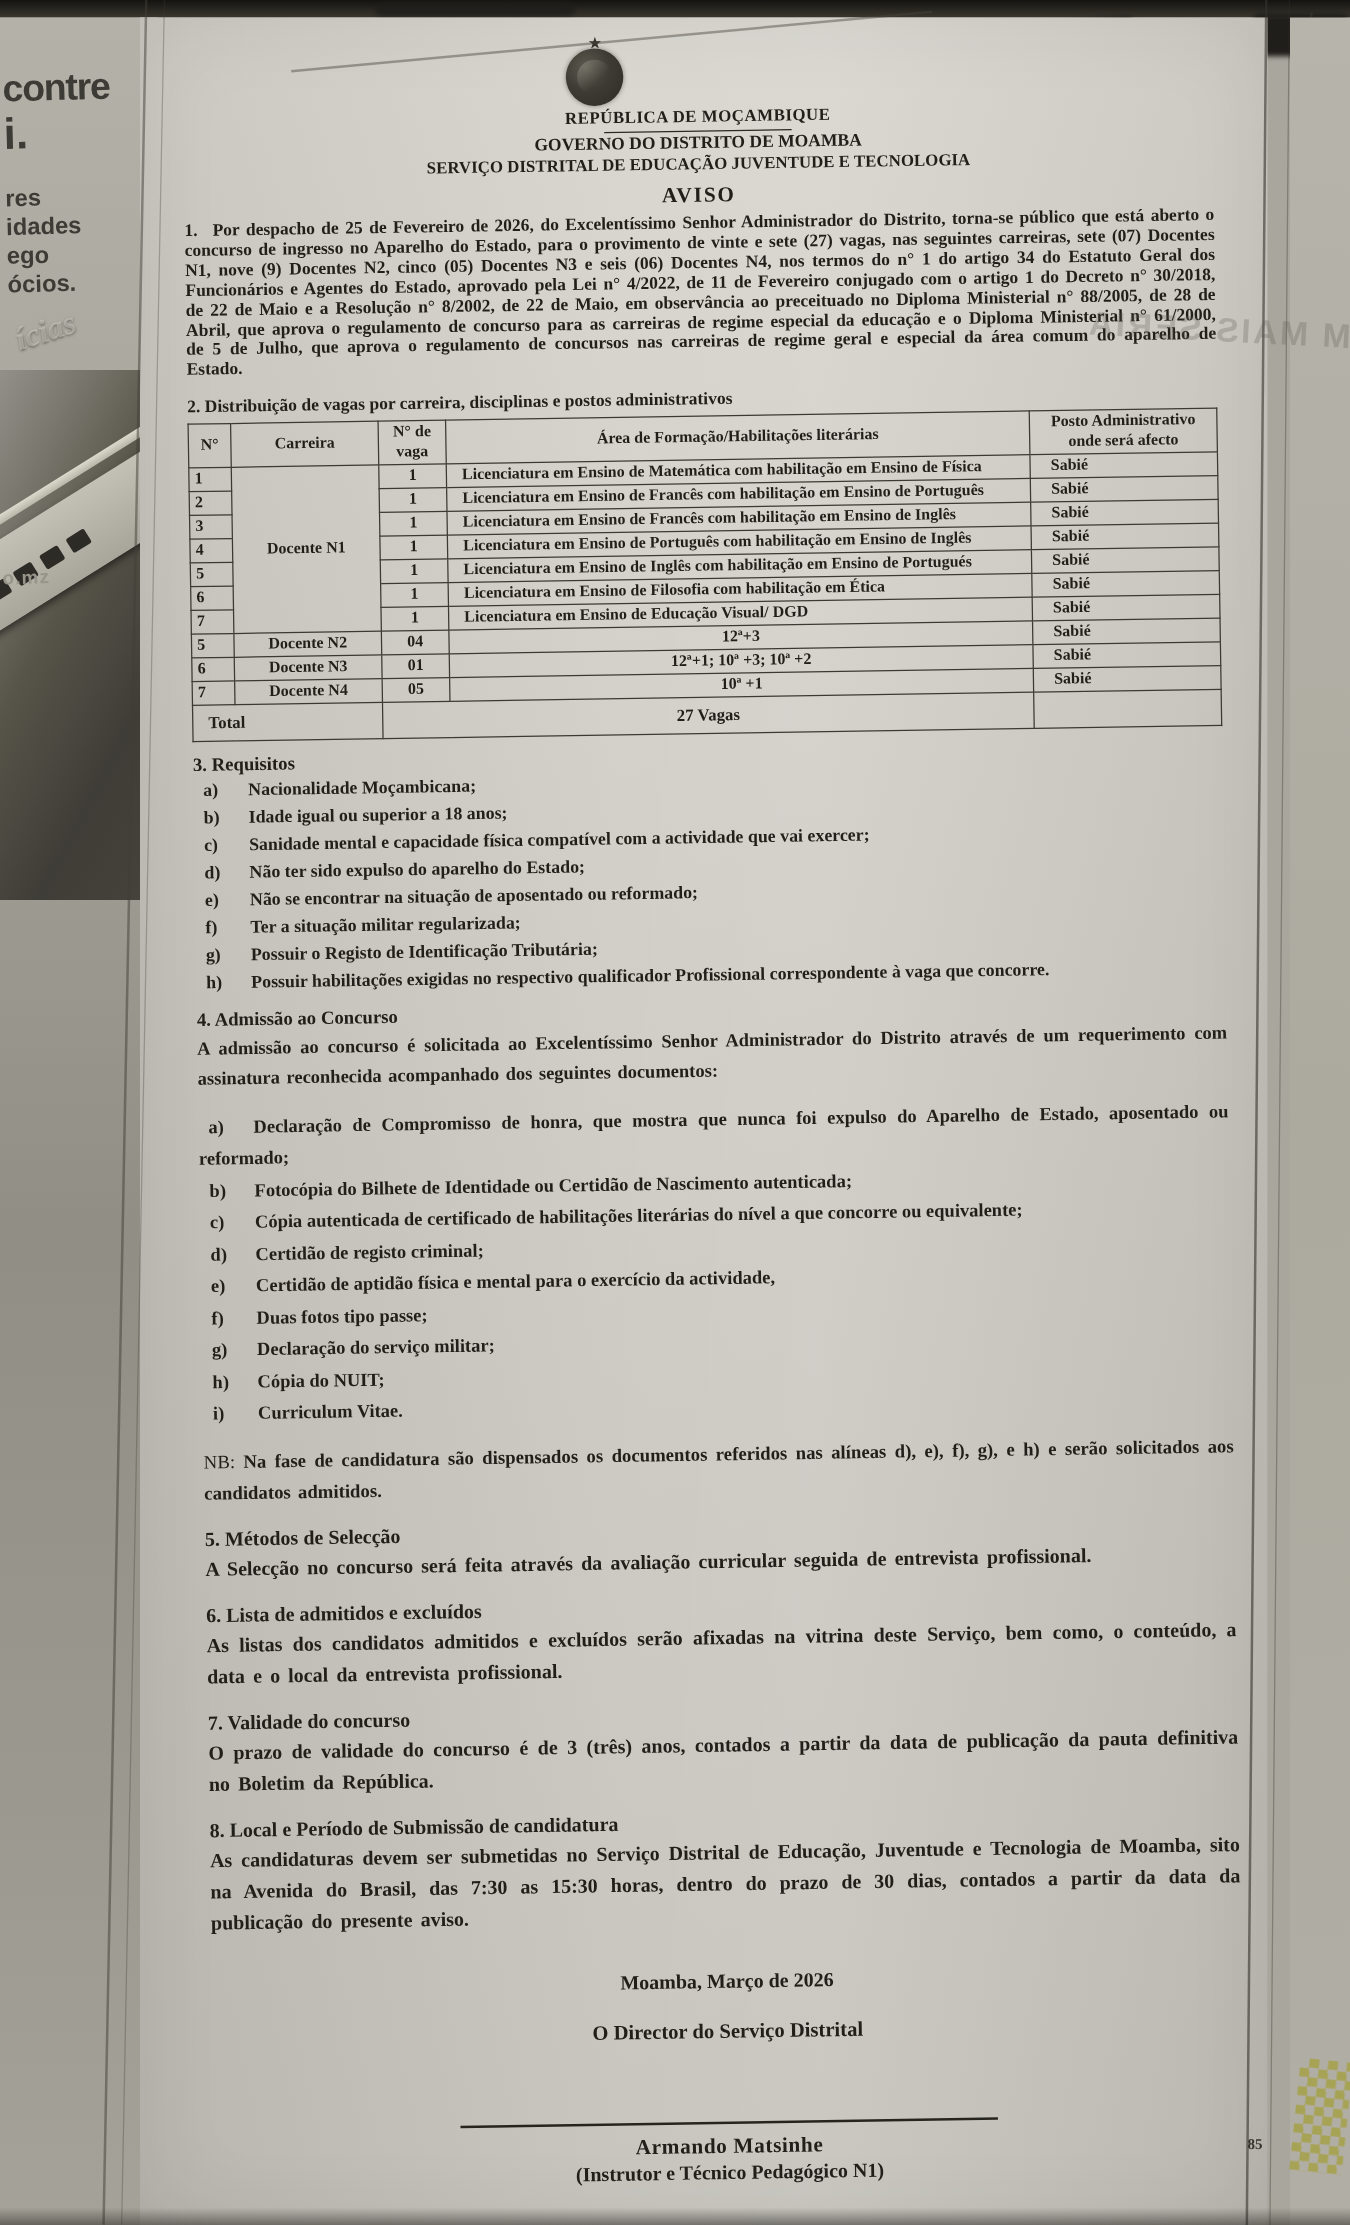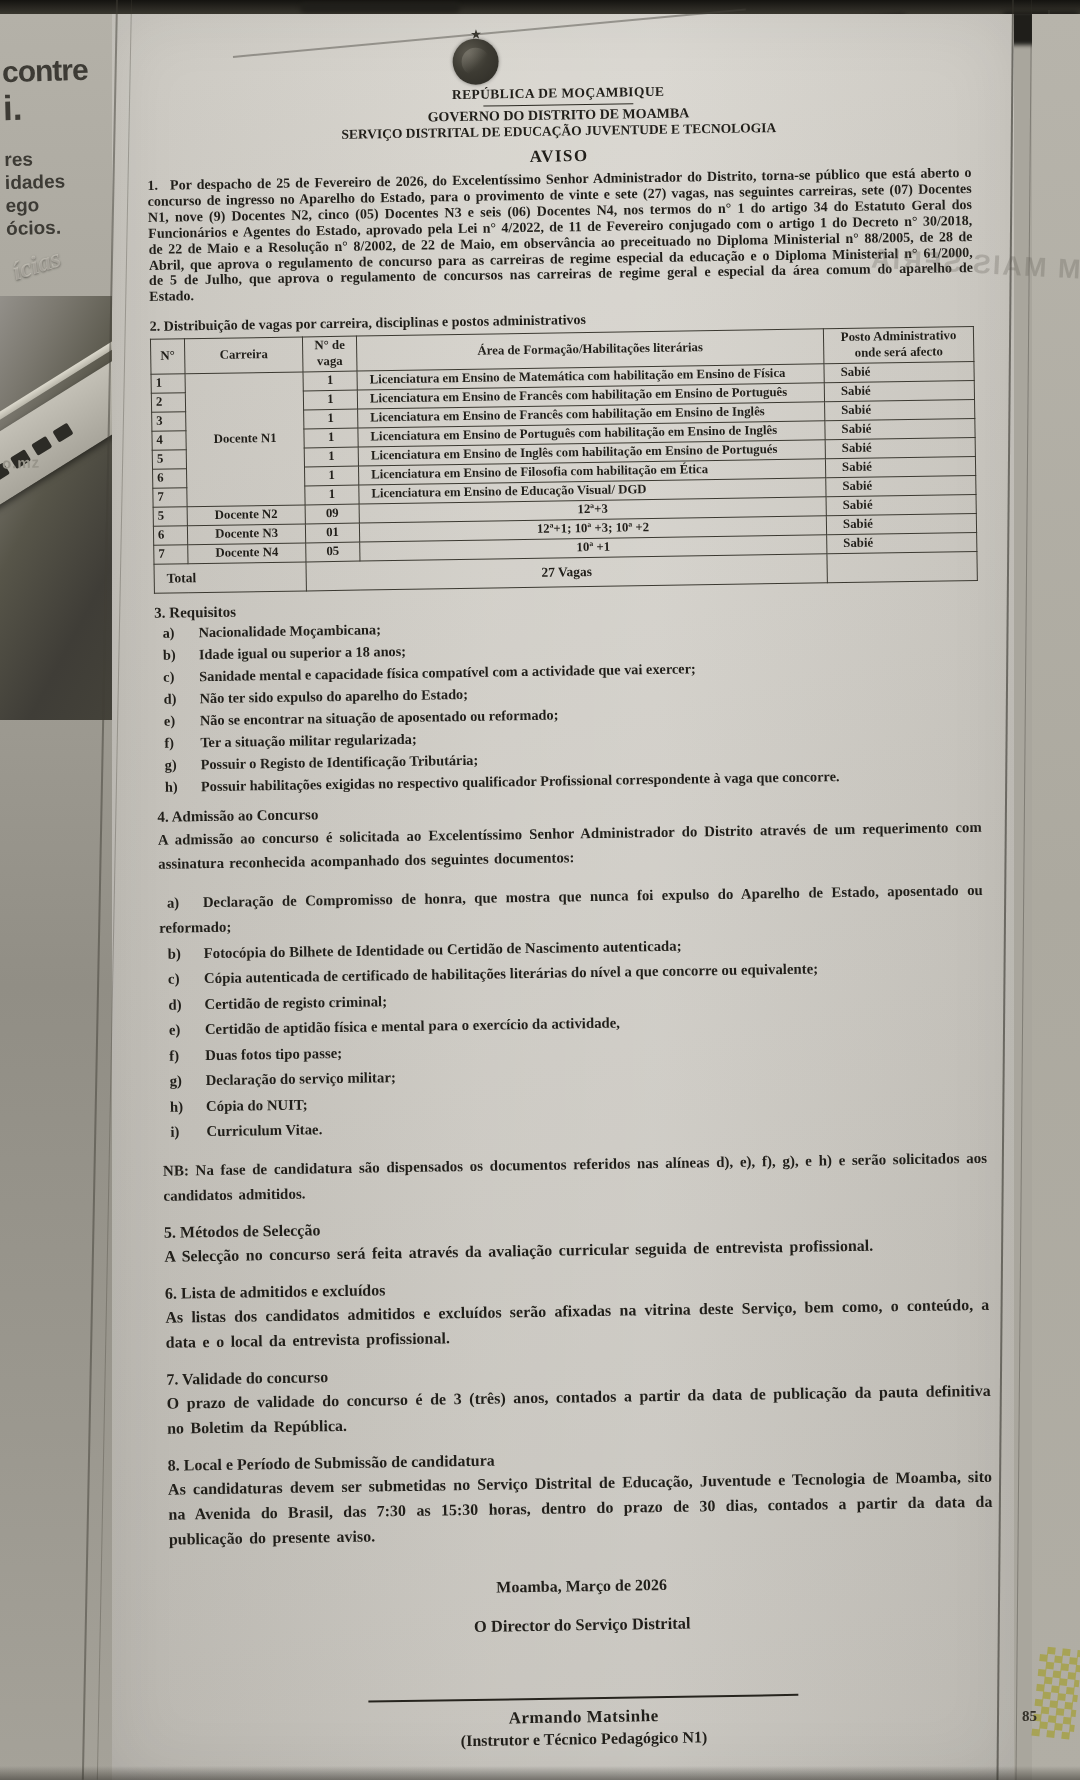--- a/index.html
+++ b/index.html
@@ -62,21 +62,21 @@
     border-top:2px solid rgba(72,69,61,.45);transform:rotate(-5.3deg);transform-origin:left center;}
   .right-col{position:absolute;left:1032px;top:14px;width:48px;height:1766px;
     background:linear-gradient(180deg,#b7b4ab,#aca99f 50%,#b1aea5);}
   .bleed-headline{position:absolute;left:845px;top:250px;width:300px;
     transform:scaleX(-1) rotate(-3deg);font-family:"Liberation Sans",sans-serif;
     font-weight:bold;font-size:27px;letter-spacing:2px;color:rgba(88,86,78,.26);
     pointer-events:none;}
   .checker{position:absolute;left:1036px;top:1648px;width:42px;height:90px;
     background:repeating-conic-gradient(rgba(166,161,72,.85) 0% 25%,transparent 0% 50%);
     background-size:15px 15px;transform:rotate(6deg);filter:blur(.4px);}
-  .page-num{position:absolute;left:1022px;top:1708px;font-size:15px;color:#35322a;font-weight:600;}
+  .page-num{position:absolute;left:998px;top:1708px;font-size:12px;color:#35322a;font-weight:600;}
 
   
   .tilt{position:relative;height:100%;padding:16px 34px 0 44px;box-sizing:border-box;
     transform:rotate(-0.9deg);transform-origin:46% 40%;color:#211f1a;}
   .emblem-wrap{width:54px;height:56px;margin-left:305px;position:relative;}
   .emblem-star{position:absolute;top:-4px;left:20px;font-size:13px;color:#35332b;}
   .emblem-circle{position:absolute;top:8px;left:2px;width:46px;height:46px;border-radius:50%;
     background:radial-gradient(circle at 35% 32%,#5c594f 0%,#3d3b33 45%,#2d2b25 100%);
     box-shadow:0 0 4px rgba(0,0,0,.4);}
   .emblem-inner{position:absolute;inset:9px;border-radius:50%;
@@ -101,21 +101,21 @@
   td.cell-posto{padding-left:16px;}
   tr.total-row td{font-weight:bold;font-size:13.5px;height:26px;}
   td.total-lbl{padding-left:12px;}
   td.total-val{text-align:center;}
   .sec-title{font-weight:bold;margin-top:11px;font-size:15px;}
   .req-item{font-size:14.3px;line-height:22px;font-weight:600;}
   .lt{display:inline-block;width:44px;padding-left:8px;box-sizing:border-box;}
   .sec4-intro{font-size:14.8px;line-height:24px;text-align:justify;font-weight:600;margin-top:2px;word-spacing:1.5px;}
   .doc-item{font-size:14.8px;line-height:25.5px;font-weight:600;text-align:justify;}
   .nb{margin-top:13px;font-size:15px;line-height:25px;text-align:justify;font-weight:600;word-spacing:2px;}
-  .nb .lbl{font-weight:bold;margin-top:48px;}
+  .nb .lbl{font-weight:normal;margin-top:48px;}
   .big-title{font-size:16px;font-weight:bold;margin-top:13px;}
   .big-body{font-size:16px;line-height:25px;text-align:justify;font-weight:600;margin-top:2px;word-spacing:2.5px;}
   .f-date{text-align:center;margin-top:32px;font-size:16px;font-weight:600;}
   .f-title{text-align:center;margin-top:20px;font-size:16.5px;font-weight:bold;}
   .sig-line{width:430px;margin:62px auto 0;border-top:2px solid #26241e;}
   .f-name{text-align:center;margin-top:8px;font-size:17px;font-weight:bold;letter-spacing:.5px;}
   .f-role{text-align:center;margin-top:3px;font-size:16px;font-weight:600;}
 </style>
 </head>
 <body>
@@ -229,21 +229,21 @@
       </tr>
       <tr>
         <td>7</td>
         <td class="cell-vag">1</td>
         <td class="cell-area">Licenciatura em Ensino de Educação Visual/ DGD</td>
         <td class="cell-posto">Sabié</td>
       </tr>
       <tr>
         <td>5</td>
         <td class="cell-car">Docente N2</td>
-        <td class="cell-vag">09</td>
+        <td class="cell-vag">04</td>
         <td class="cell-area ctr">12ª+3</td>
         <td class="cell-posto">Sabié</td>
       </tr>
       <tr>
         <td>6</td>
         <td class="cell-car">Docente N3</td>
         <td class="cell-vag">01</td>
         <td class="cell-area ctr">12ª+1; 10ª +3; 10ª +2</td>
         <td class="cell-posto">Sabié</td>
       </tr>

